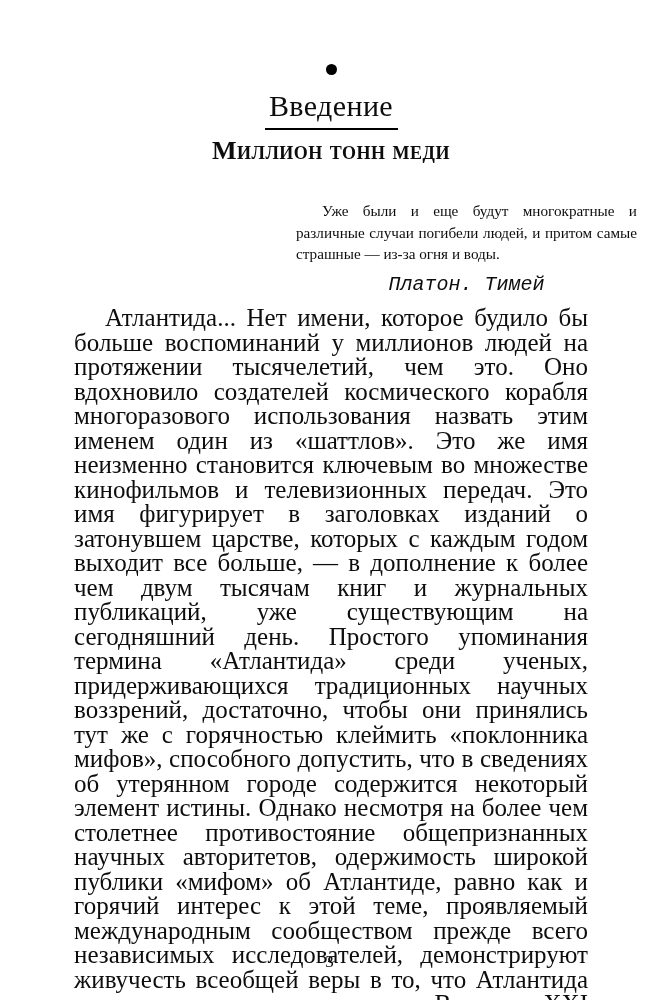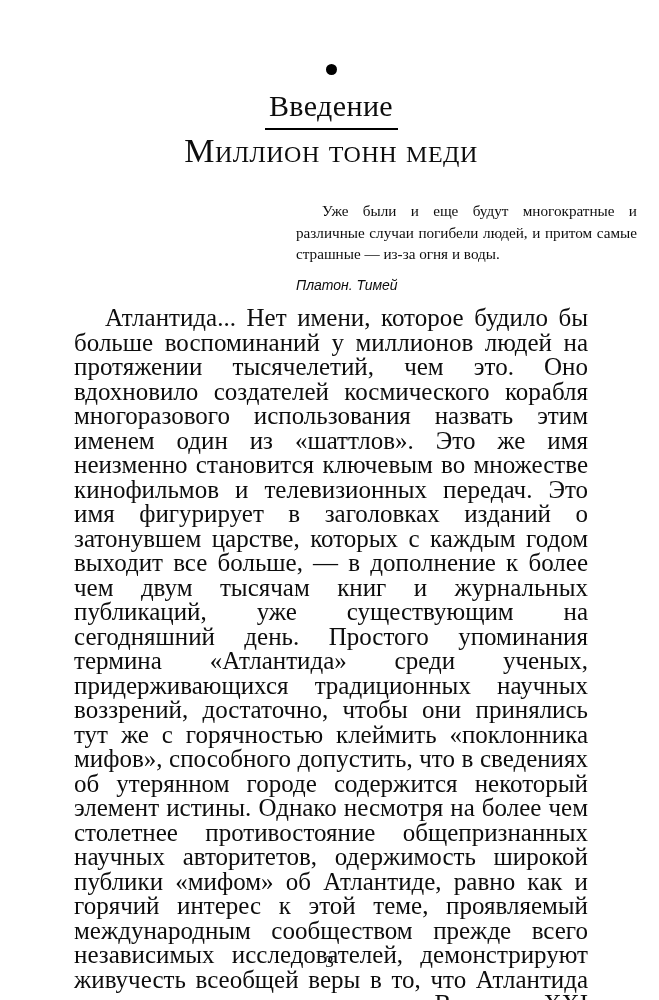--- a/index.html
+++ b/index.html
@@ -51,23 +51,23 @@
   }
 
   .title-rule {
     width: 133px;
     height: 2.2px;
     background: #000000;
     margin: 5px auto 6px auto;
   }
 
   .chapter-subtitle {
-    font-size: 34px;
+    font-size: 26px;
     line-height: 30px;
-    font-weight: 400;
+    font-weight: 700;
     margin: 0;
     font-variant: small-caps;
     letter-spacing: 0.5px;
     font-family: "Liberation Serif", "DejaVu Serif", serif;
   }
 
   
   .epigraph {
     position: absolute;
     left: 256px;
@@ -80,25 +80,25 @@
     font-size: 15.2px;
     line-height: 21.5px;
     text-align: justify;
     text-indent: 26px;
     hyphens: manual;
     font-family: "Liberation Serif", "DejaVu Serif", serif;
   }
 
   .epigraph-source {
     margin: 10px 0 0 0;
-    font-size: 14px;
+    font-size: 20px;
     line-height: 20px;
     font-style: italic;
-    text-align: left;
-    font-family: Liberation Sans, sans-serif;
+    text-align: center;
+    font-family: Liberation Mono, monospace;
   }
 
   
   .body-copy {
     position: absolute;
     left: 58px;
     top: 290px;
     width: 546px;
   }
 

